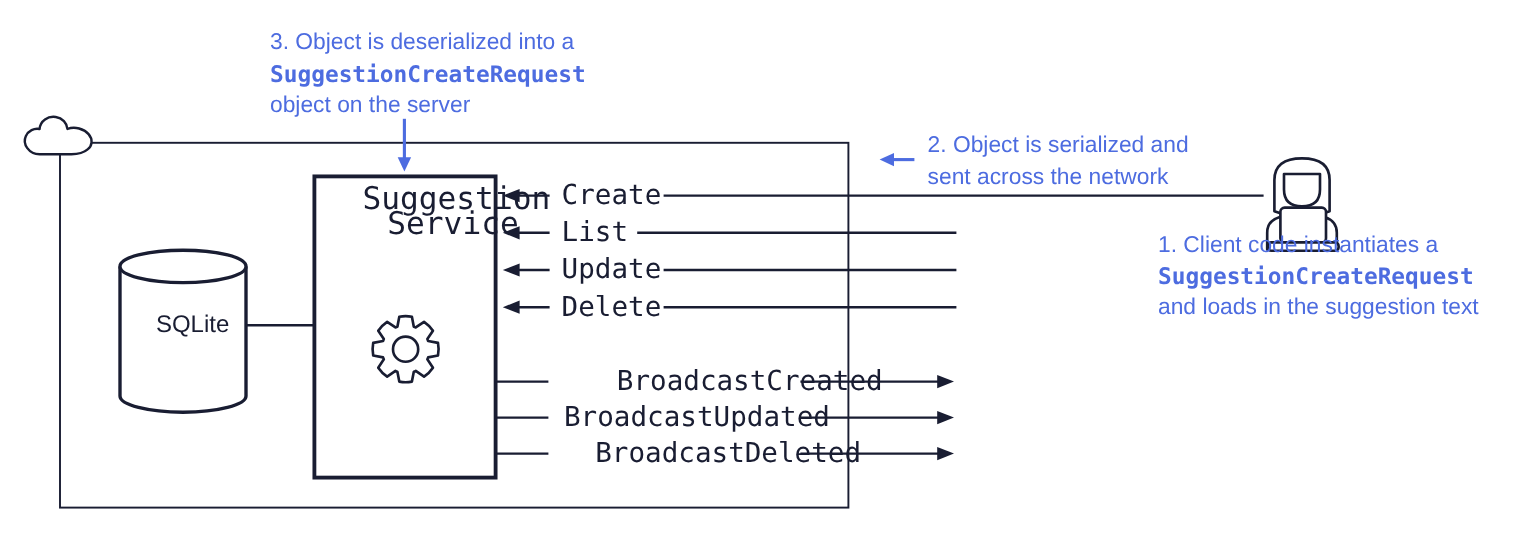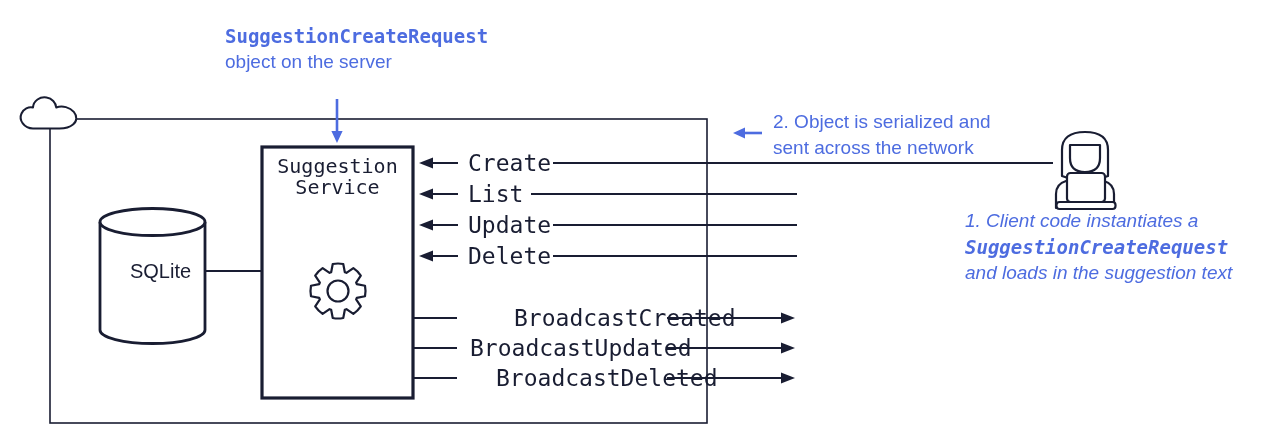--- a/index.html
+++ b/index.html
@@ -15,25 +15,26 @@
   .abs { position: absolute; }
   .call-label, .event-label {
     font-family: "DejaVu Sans Mono", monospace;
     font-size: 23px;
     color: #191d32;
     white-space: nowrap;
     line-height: 22px;
   }
   .service-label {
     font-family: "DejaVu Sans Mono", monospace;
-    font-size: 20px;
+    font-size: 26px;
     color: #191d32;
     text-align: center;
     line-height: 21px;
     width: 151px;
+    margin-left: 40px;
   }
   .db-label {
     font-size: 20px;
     color: #191d32;
     text-align: center;
     width: 121px;
     line-height: 22px;
   }
   .annotation {
     font-size: 19px;
@@ -155,28 +156,29 @@
   <div class="abs call-label" style="left:468px; top:152px;">Create</div>
   <div class="abs call-label" style="left:468px; top:183px;">List</div>
   <div class="abs call-label" style="left:468px; top:214px;">Update</div>
   <div class="abs call-label" style="left:468px; top:245px;">Delete</div>
 
   <div class="abs event-label" style="left:470px; top:307px;margin-left:44px;">BroadcastCreated</div>
   <div class="abs event-label" style="left:470px; top:337px;">BroadcastUpdated</div>
   <div class="abs event-label" style="left:470px; top:367px;margin-left:26px;">BroadcastDeleted</div>
 
   <div class="abs annotation" style="left:225px; top:23px;">
+    <div>3. Object is deserialized into a</div>
     <div class="code-line">SuggestionCreateRequest</div>
     <div>object on the server</div>
   </div>
 
   <div class="abs annotation" style="left:773px; top:109px;">
     <div>2. Object is serialized and</div>
     <div>sent across the network</div>
   </div>
 
-  <div class="abs annotation" style="left:965px; top:208px;font-style:italic;">
+  <div class="abs annotation" style="left:965px; top:192px;">
     <div>1. Client code instantiates a</div>
     <div class="code-line">SuggestionCreateRequest</div>
     <div>and loads in the suggestion text</div>
   </div>
 
 </div>
 
 </body></html>

